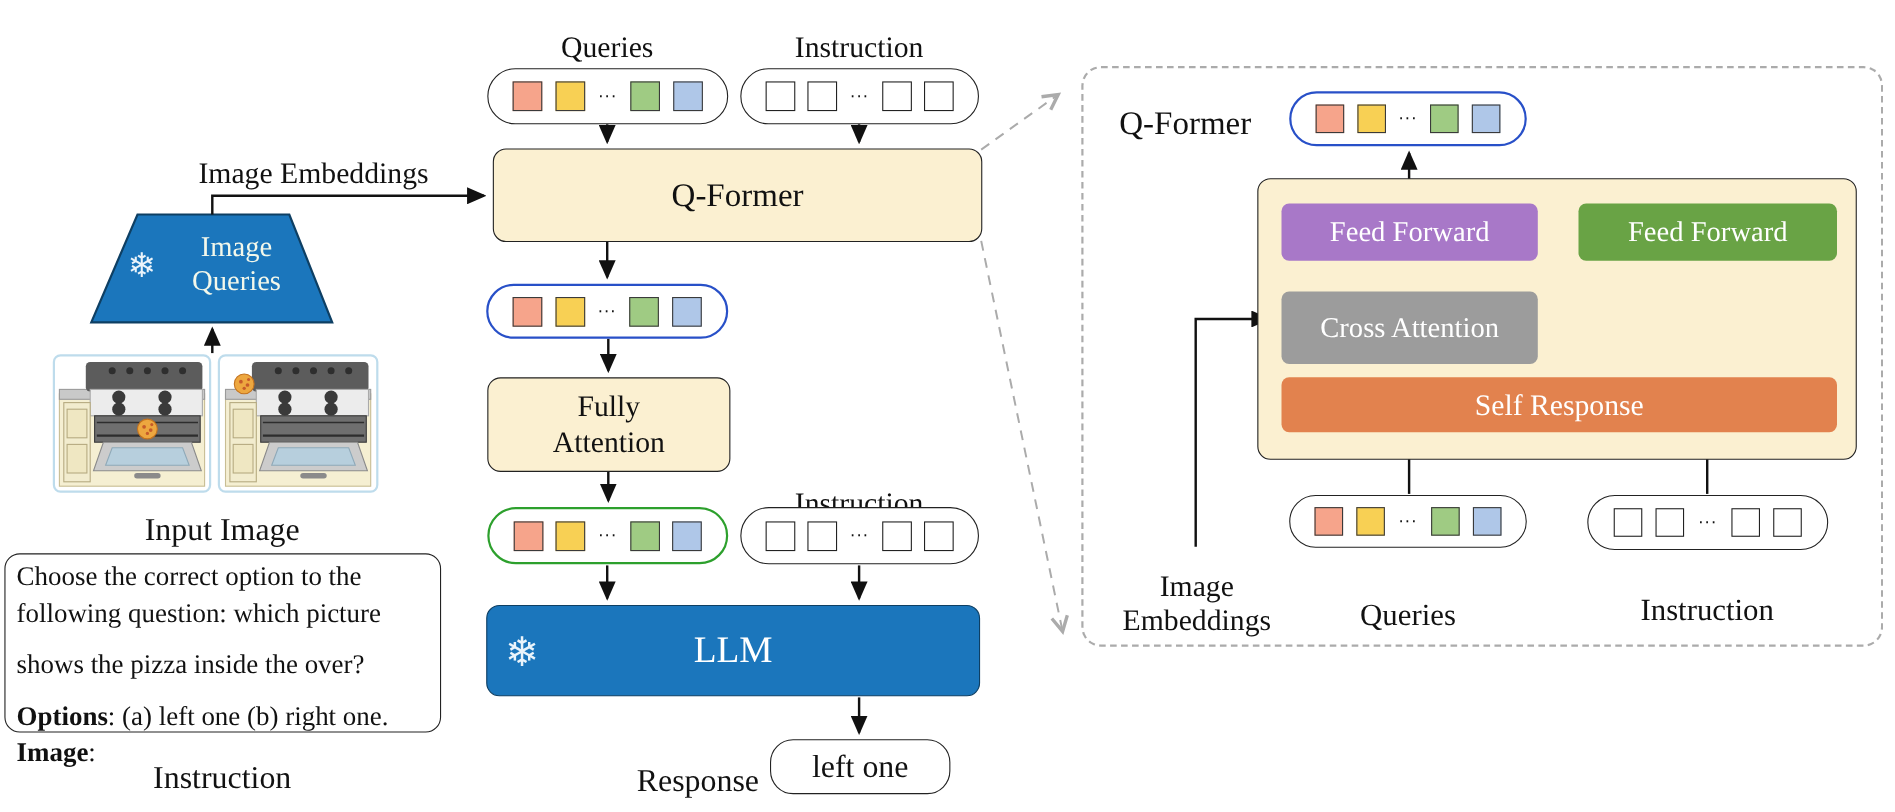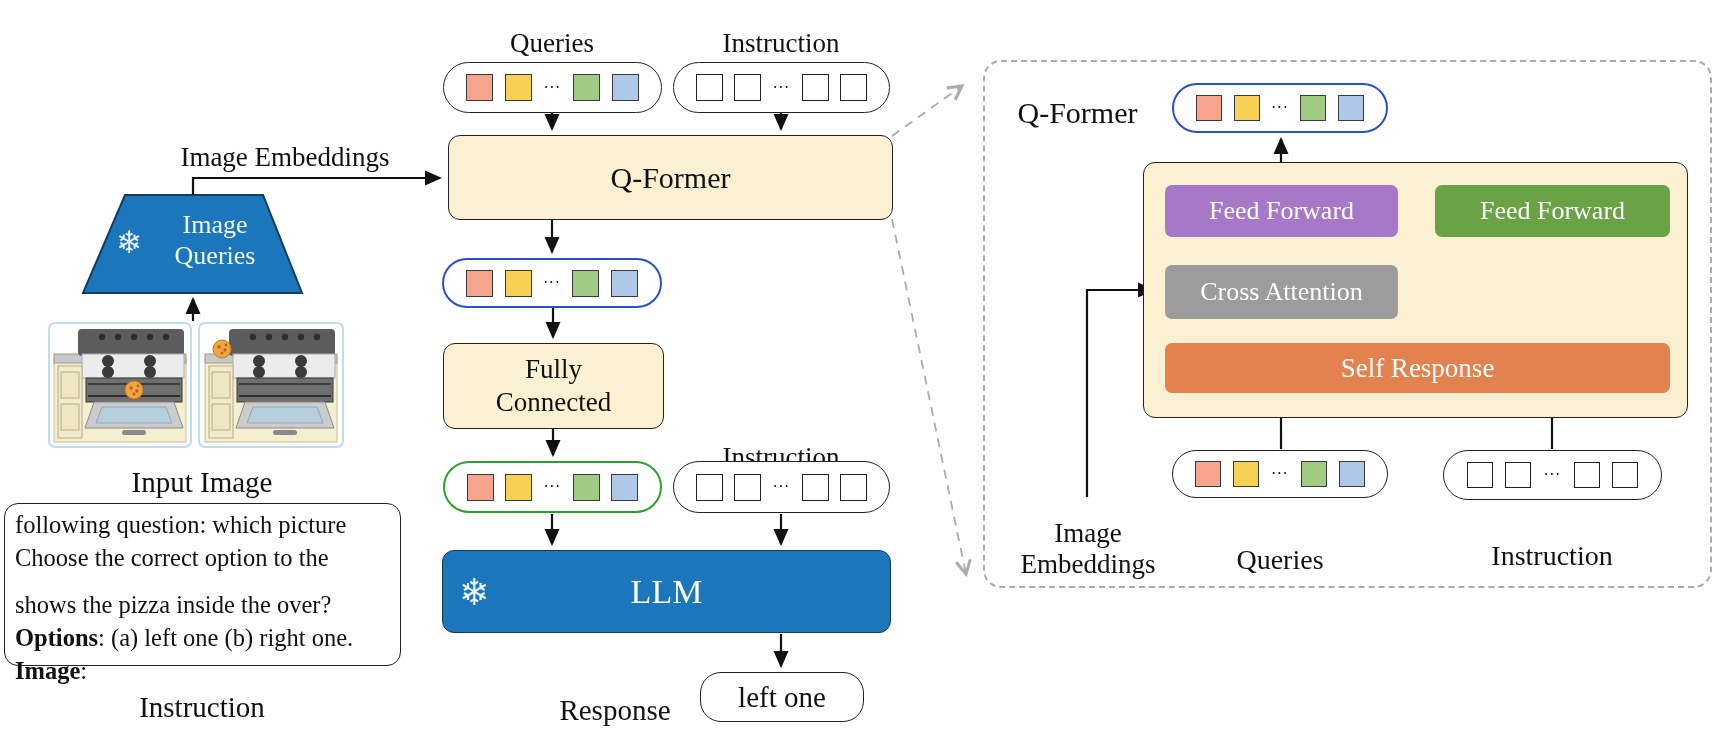--- a/index.html
+++ b/index.html
@@ -155,24 +155,24 @@
       <polygon points="44,78 124,78 133,104 35,104" fill="#cccccc" stroke="#8a8a8a"></polygon>
       <polygon points="52,83 116,83 122,99 46,99" fill="#b7cfdd" stroke="#8fa9b8"></polygon>
       <rect x="72" y="106" width="24" height="5" rx="2.5" fill="#8a8a8a"></rect>
     </svg>
   </div>
 
   <div class="abs blabel" style="left:52px;top:450px;width:300px;font-size:29px;">Input Image</div>
 
   <div class="abs whitebox" style="left:4px;top:503px;width:397px;height:163px;border-radius:14px;border-width:1.8px;">
     <div class="instr-text" style="padding:4px 0 0 10px;">
+      <span style="display:block;">Choose the correct option to the</span>
       <span style="display:block;">following question: which picture</span>
-      <span style="display:block;">Choose the correct option to the</span>
       <span style="display:block;margin-top:14px;">shows the pizza inside the over?</span>
-      <span style="display:block;"><b>Options</b><span>: (a) left one (b) right one.</span></span>
+      <span style="display:block;margin-top:14px;"><b>Options</b><span>: (a) left one (b) right one.</span></span>
       <span style="display:block;"><b>Image</b><span>:</span></span>
     </div>
   </div>
 
   <div class="abs blabel" style="left:52px;top:675px;width:300px;font-size:29px;">Instruction</div>
 
   <div class="abs blabel" style="left:442px;top:12px;width:220px;font-size:27px;">Queries</div>
 
   <div class="abs blabel" style="left:671px;top:12px;width:220px;font-size:27px;">Instruction</div>
 
@@ -200,21 +200,21 @@
       <div class="tok" style="background: rgb(246, 164, 139);"></div>
       <div class="tok" style="background: rgb(248, 208, 84);"></div>
       <span class="dots">···</span>
       <div class="tok" style="background: rgb(159, 203, 131);"></div>
       <div class="tok" style="background: rgb(175, 199, 232);"></div>
     </div>
 
   <div class="cbox" style="left:443px;top:343px;width:219px;height:84px;font-size:27px;line-height:33px;">
     <div>
       <span style="display:block;">Fully</span>
-      <span style="display:block;">Connected</span>
+      <span style="display:block;">Attention</span>
     </div>
   </div>
 
   <div class="abs blabel" style="left:671px;top:426px;width:220px;font-size:27px;">Instruction</div>
 
   <div class="pill green-border" style="left:443px;top:461px;width:219px;height:52px;">
       <div class="tok" style="background: rgb(246, 164, 139);"></div>
       <div class="tok" style="background: rgb(248, 208, 84);"></div>
       <span class="dots">···</span>
       <div class="tok" style="background: rgb(159, 203, 131);"></div>
@@ -227,21 +227,21 @@
       <span class="dots">···</span>
       <div class="tok tok-plain"></div>
       <div class="tok tok-plain"></div>
     </div>
 
   <div class="abs bluebox" style="left:442px;top:550px;width:449px;height:83px;">
     <span class="snow" style="position:absolute;left:16px;top:20px;font-size:37px;">❄</span>
     <span style="position:absolute;left:0;top:22px;width:100%;text-align:center;font-size:34px;color:#fff;">LLM</span>
   </div>
 
-  <div class="abs blabel" style="left:540px;top:678px;width:150px;font-size:29px;text-align:center;">Response</div>
+  <div class="abs blabel" style="left:540px;top:678px;width:150px;font-size:29px;text-align:right;">Response</div>
 
   <div class="abs whitebox" style="left:700px;top:672px;width:164px;height:50px;display:flex;align-items:center;justify-content:center;font-size:29px;">
     <span>left one</span>
   </div>
 
   <div class="abs blabel" style="left:990px;top:80px;width:175px;font-size:30px;">Q-Former</div>
 
   <div class="pill blue-border small" style="left:1172px;top:83px;width:216px;height:50px;">
       <div class="tok" style="background: rgb(246, 164, 139);"></div>
       <div class="tok" style="background: rgb(248, 208, 84);"></div>
@@ -253,21 +253,21 @@
   <div class="abs creambox" style="left:1143px;top:162px;width:545px;height:256px;"></div>
 
   <div class="innerblock" style="left:1165px;top:185px;width:233px;height:52px;background:var(--purple_ff);">
     <span>Feed Forward</span>
   </div>
 
   <div class="innerblock" style="left:1435px;top:185px;width:235px;height:52px;background:var(--green_ff);">
     <span>Feed Forward</span>
   </div>
 
-  <div class="innerblock" style="left:1165px;top:265px;width:233px;height:54px;background:var(--gray_ca);">
+  <div class="innerblock" style="left:1165px;top:265px;width:233px;height:66px;background:var(--gray_ca);">
     <span>Cross Attention</span>
   </div>
 
   <div class="innerblock" style="left:1165px;top:343px;width:505px;height:50px;background:var(--orange_sa);font-size:27px;">
     <span>Self Response</span>
   </div>
 
   <div class="pill small" style="left:1172px;top:450px;width:216px;height:48px;">
       <div class="tok" style="background: rgb(246, 164, 139);"></div>
       <div class="tok" style="background: rgb(248, 208, 84);"></div>

